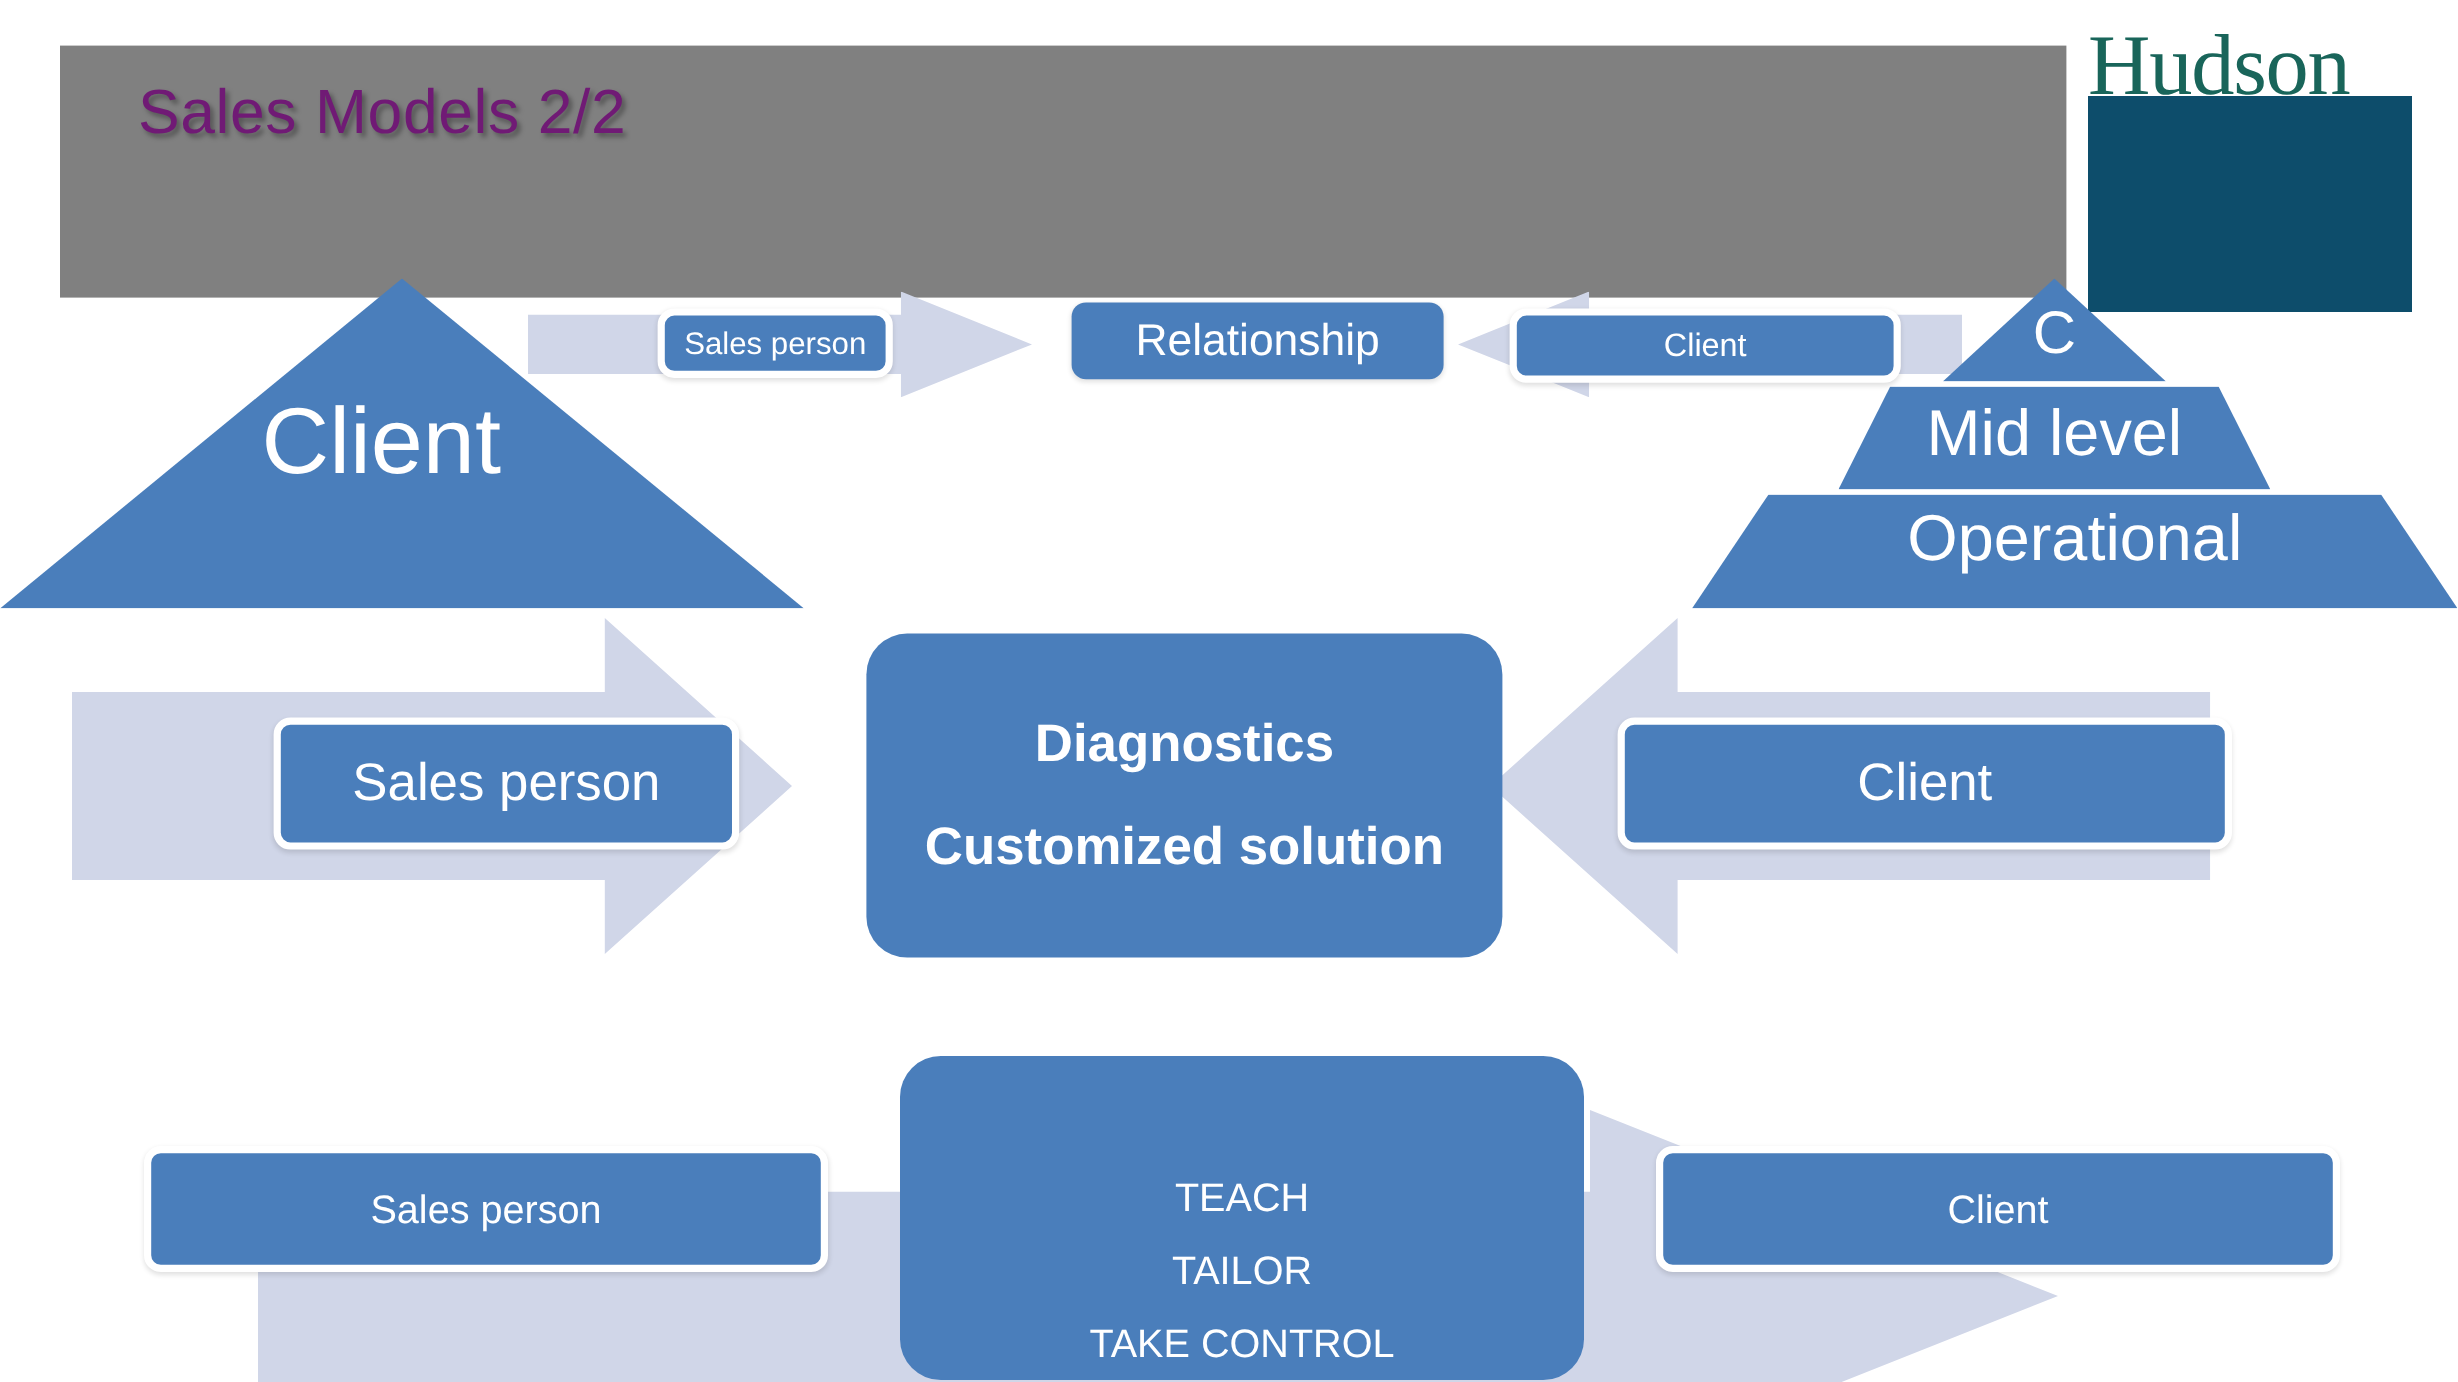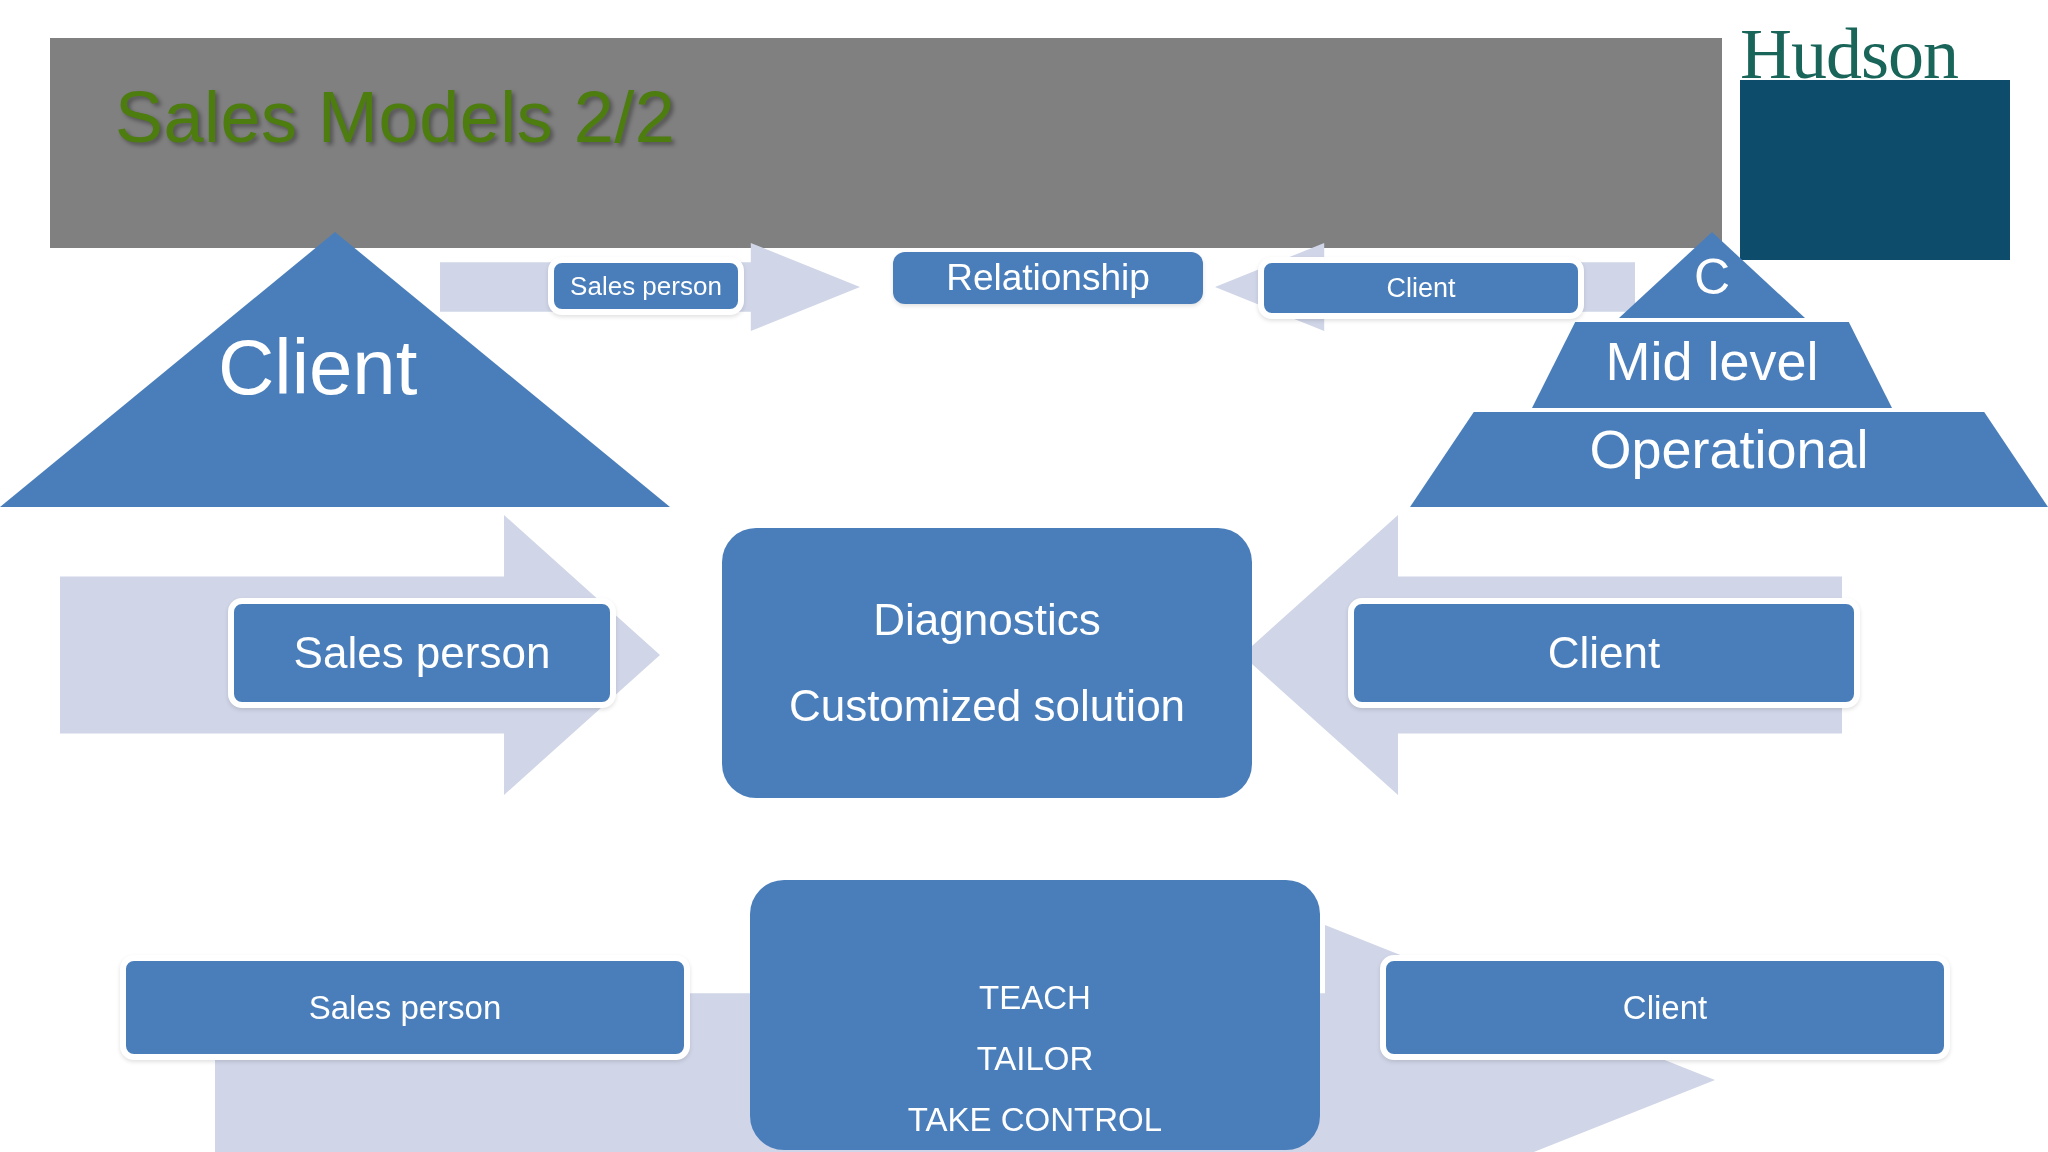--- a/index.html
+++ b/index.html
@@ -23,23 +23,23 @@
     position: absolute;
     left: 50px;
     top: 38px;
     width: 1672px;
     height: 210px;
     background: #808080;
   }
   .title-text {
     position: absolute;
     left: 115px;
-    top: 76px;
-    font-size: 72px;
-    color: #4d7c0f;
+    top: 64px;
+    font-size: 52px;
+    color: #701a75;
     letter-spacing: 0.5px;
     text-shadow: 3px 3px 4px rgba(0,0,0,0.35);
     white-space: nowrap;
   }
 
   
   .logo {
     position: absolute;
     left: 1740px;
     top: 18px;
@@ -134,21 +134,21 @@
     left: 440px; top: 243px; width: 420px; height: 88px;
   }
   .r1-arrow-left {
     left: 1215px; top: 243px; width: 420px; height: 88px;
   }
   .r1-sales {
     left: 548px; top: 257px; width: 196px; height: 58px;
     font-size: 26px;
   }
   .r1-relationship {
-    left: 893px; top: 252px; width: 310px; height: 52px;
+    left: 893px; top: 252px; width: 310px; height: 64px;
     font-size: 37px; border-width: 0; border-radius: 12px;
   }
   .r1-client {
     left: 1258px; top: 257px; width: 326px; height: 62px;
     font-size: 27px;
   }
 
   
   .sales-tri {
     left: 0px; top: 232px; width: 670px; height: 275px;
@@ -180,21 +180,21 @@
   }
   .r2-arrow-left {
     left: 1242px; top: 515px; width: 600px; height: 280px;
   }
   .r2-sales {
     left: 228px; top: 598px; width: 388px; height: 110px;
     font-size: 44px;
   }
   .r2-center {
     left: 722px; top: 528px; width: 530px; height: 270px;
-    font-size: 44px; line-height: 86px;
+    font-size: 44px; line-height: 86px; font-weight: bold;
   }
   .r2-client {
     left: 1348px; top: 598px; width: 512px; height: 110px;
     font-size: 44px;
   }
 
   
   .r3-arrow-right {
     left: 215px; top: 925px; width: 1500px; height: 310px;
   }

